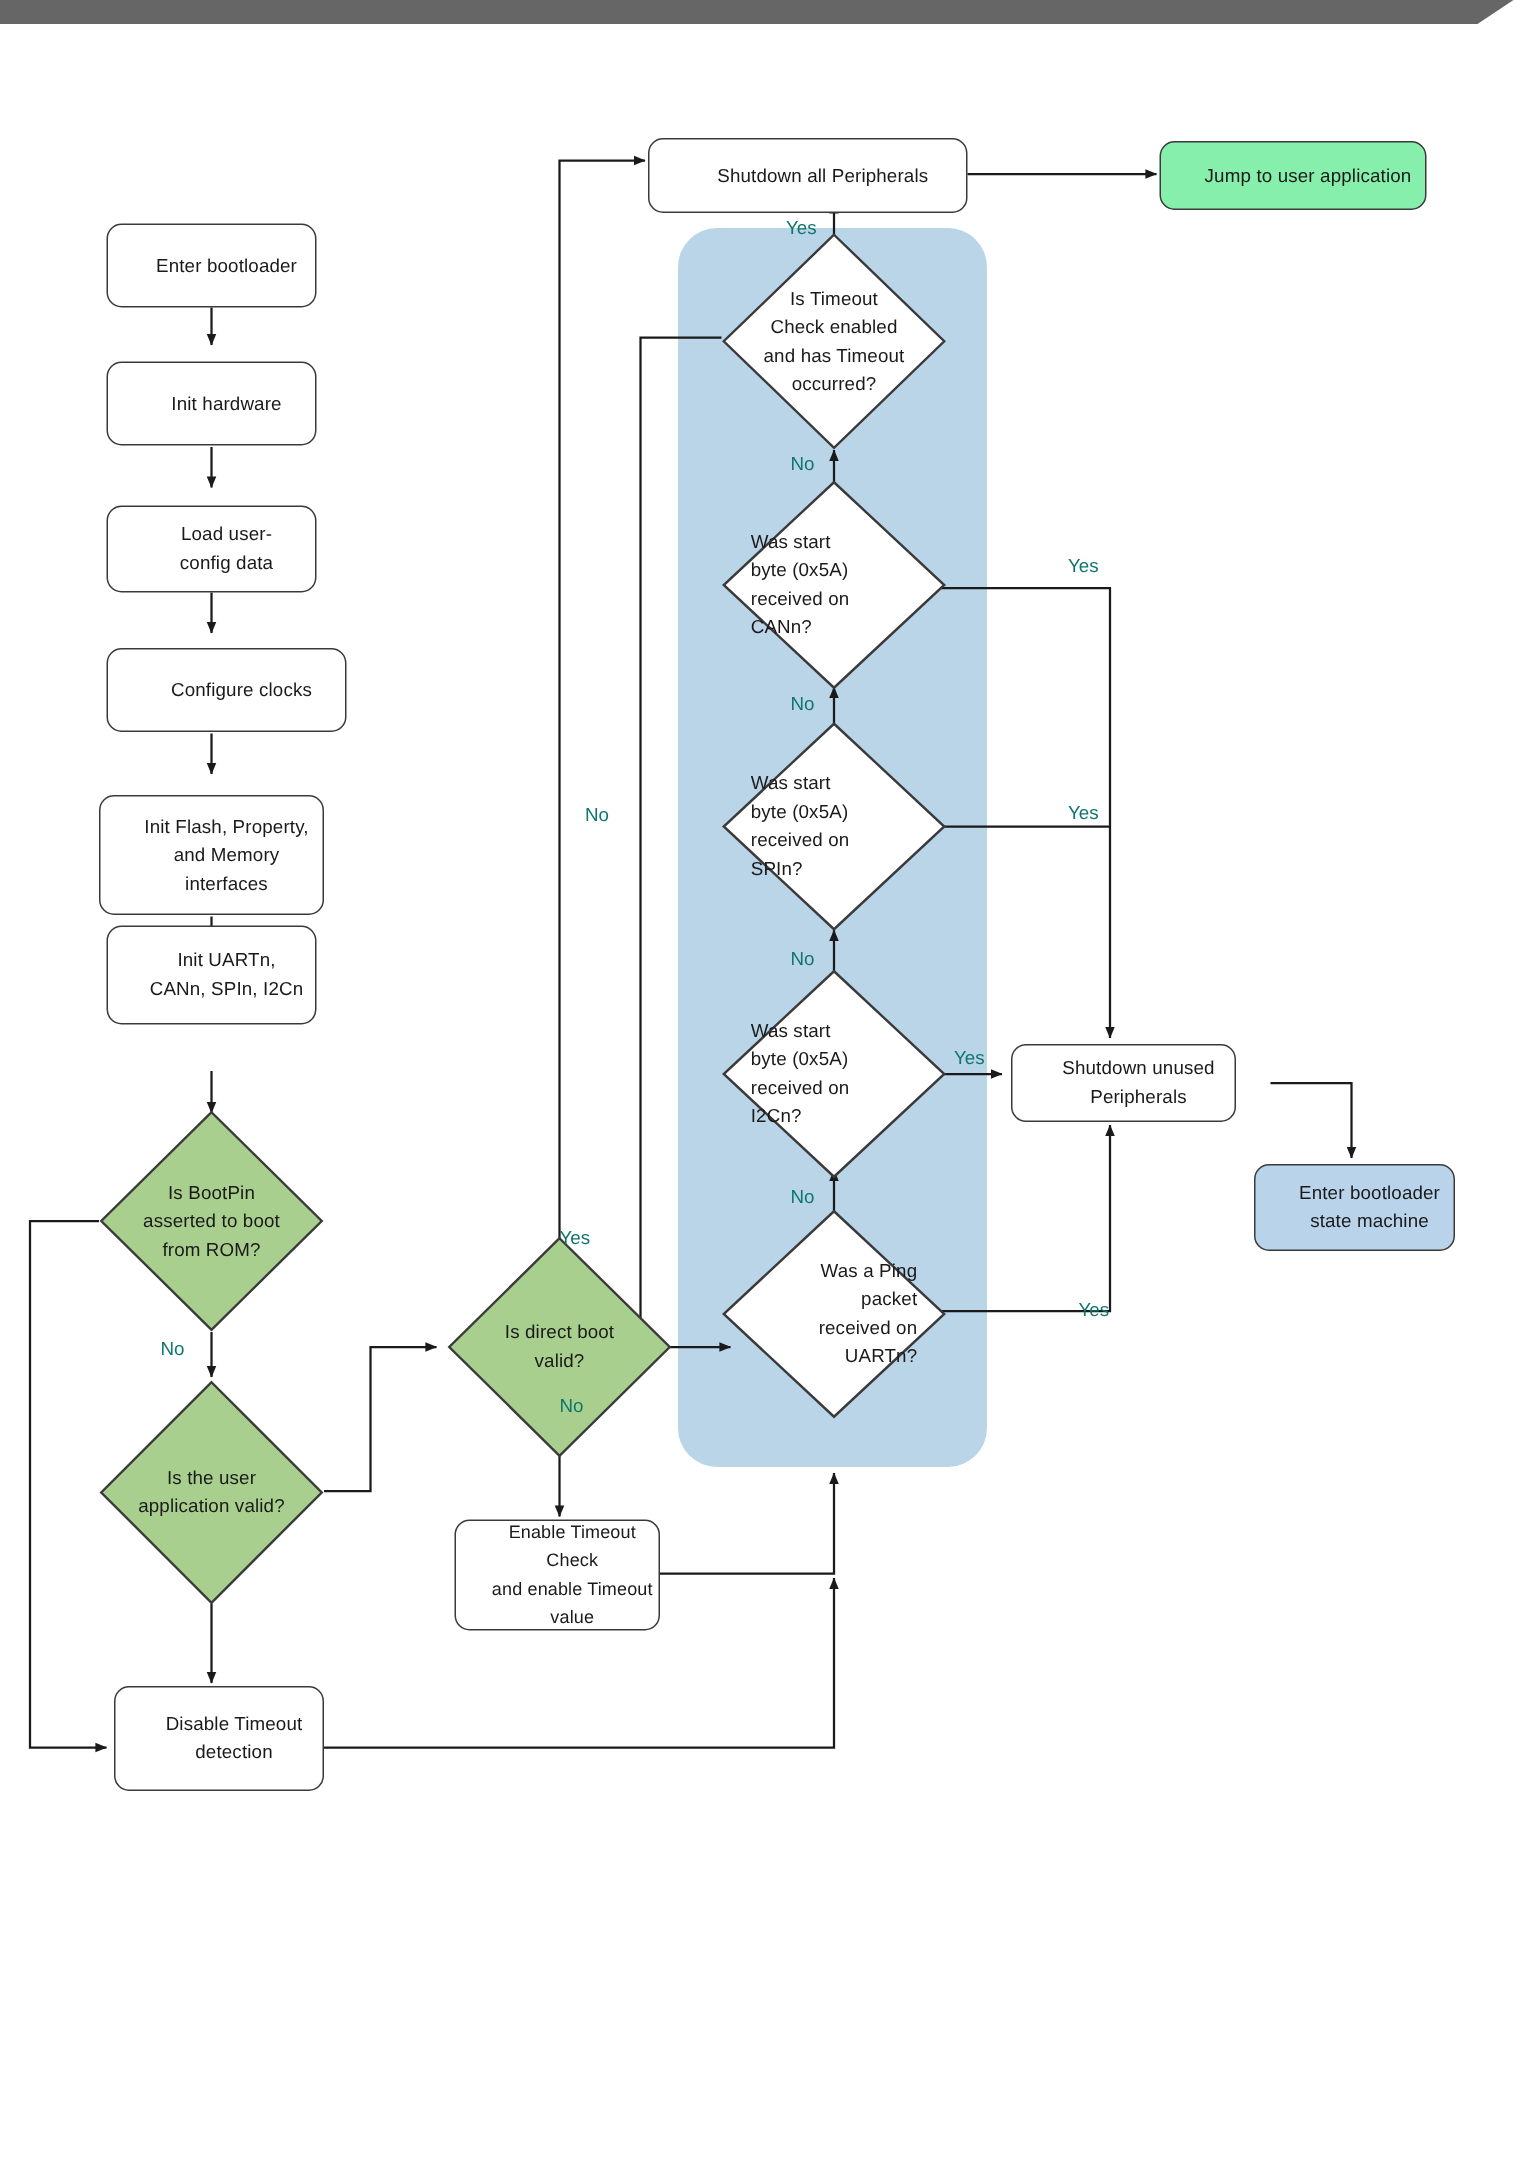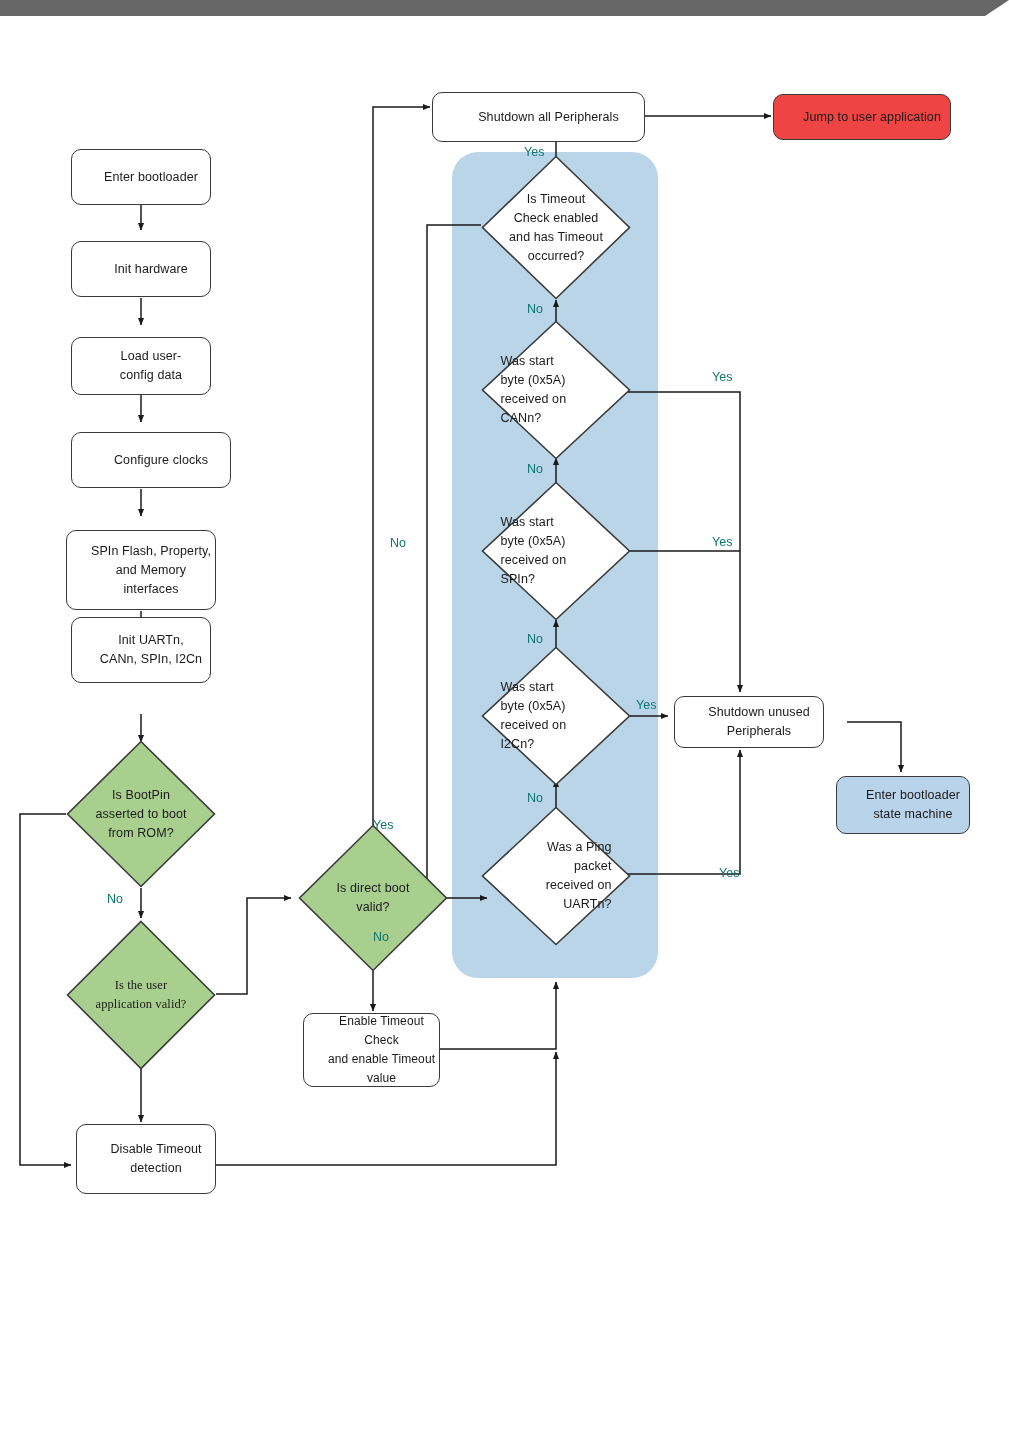--- a/index.html
+++ b/index.html
@@ -41,21 +41,21 @@
     font-size:12.5px;
     line-height:19px;
     letter-spacing:.1px;
   }
   .proc{
     border:1.4px solid #3a3a3a;
     border-radius:10px;
     background:#ffffff;
     padding-left:20px;
   }
-  .proc.orange{background:#ef4444;}
+  .proc.orange{background:#86efac;}
   .proc.bluefill{background:#b9d4ea;}
   .diamond{
     background:transparent;
     border:none;
   }
   .diamond .dshape{
     position:absolute;
     left:0;top:0;width:100%;height:100%;
   }
   .diamond .dlabel{
@@ -159,40 +159,40 @@
   <div class="node proc" style="left:71px;top:337px;width:140px;height:58px;white-space:pre-line;">
     <span>Load user-
 config data</span>
   </div>
 
   <div class="node proc" style="left:71px;top:432px;width:160px;height:56px;">
     <span>Configure clocks</span>
   </div>
 
   <div class="node proc" style="left:66px;top:530px;width:150px;height:80px;white-space:pre-line;">
-    <span>SPIn Flash, Property,
+    <span>Init Flash, Property,
 and Memory
 interfaces</span>
   </div>
 
   <div class="node proc" style="left:71px;top:617px;width:140px;height:66px;white-space:pre-line;">
     <span>Init UARTn,
 CANn, SPIn, I2Cn</span>
   </div>
 
   <div class="node diamond" style="left:66px;top:740px;width:150px;height:148px;">
     <svg class="dshape" viewBox="0 0 150 148" preserveAspectRatio="none">
       <polygon points="75,1.5 148.5,74 75,146.5 1.5,74" fill="#a9cf8f" stroke="#3a3a3a" stroke-width="1.6"></polygon>
     </svg>
     <span class="dlabel" style="white-space:pre-line;">Is BootPin
 asserted to boot
 from ROM?</span>
   </div>
 
-  <div class="node diamond" style="left:66px;top:920px;width:150px;height:150px;font-family:Liberation Serif, serif;">
+  <div class="node diamond" style="left:66px;top:920px;width:150px;height:150px;">
     <svg class="dshape" viewBox="0 0 150 150" preserveAspectRatio="none">
       <polygon points="75,1.5 148.5,75 75,148.5 1.5,75" fill="#a9cf8f" stroke="#3a3a3a" stroke-width="1.6"></polygon>
     </svg>
     <span class="dlabel wide" style="white-space:pre-line;width:92%;">Is the user
 application valid?</span>
   </div>
 
   <div class="node proc" style="left:76px;top:1124px;width:140px;height:70px;white-space:pre-line;">
     <span>Disable Timeout
 detection</span>

